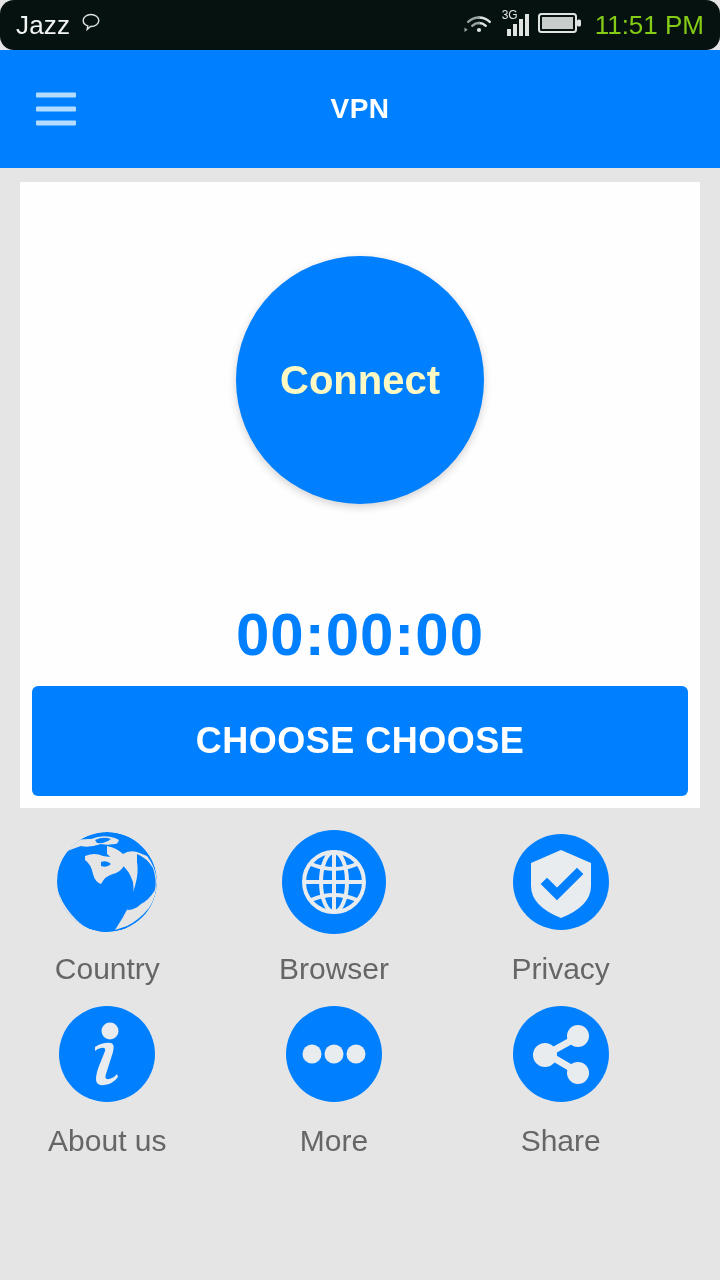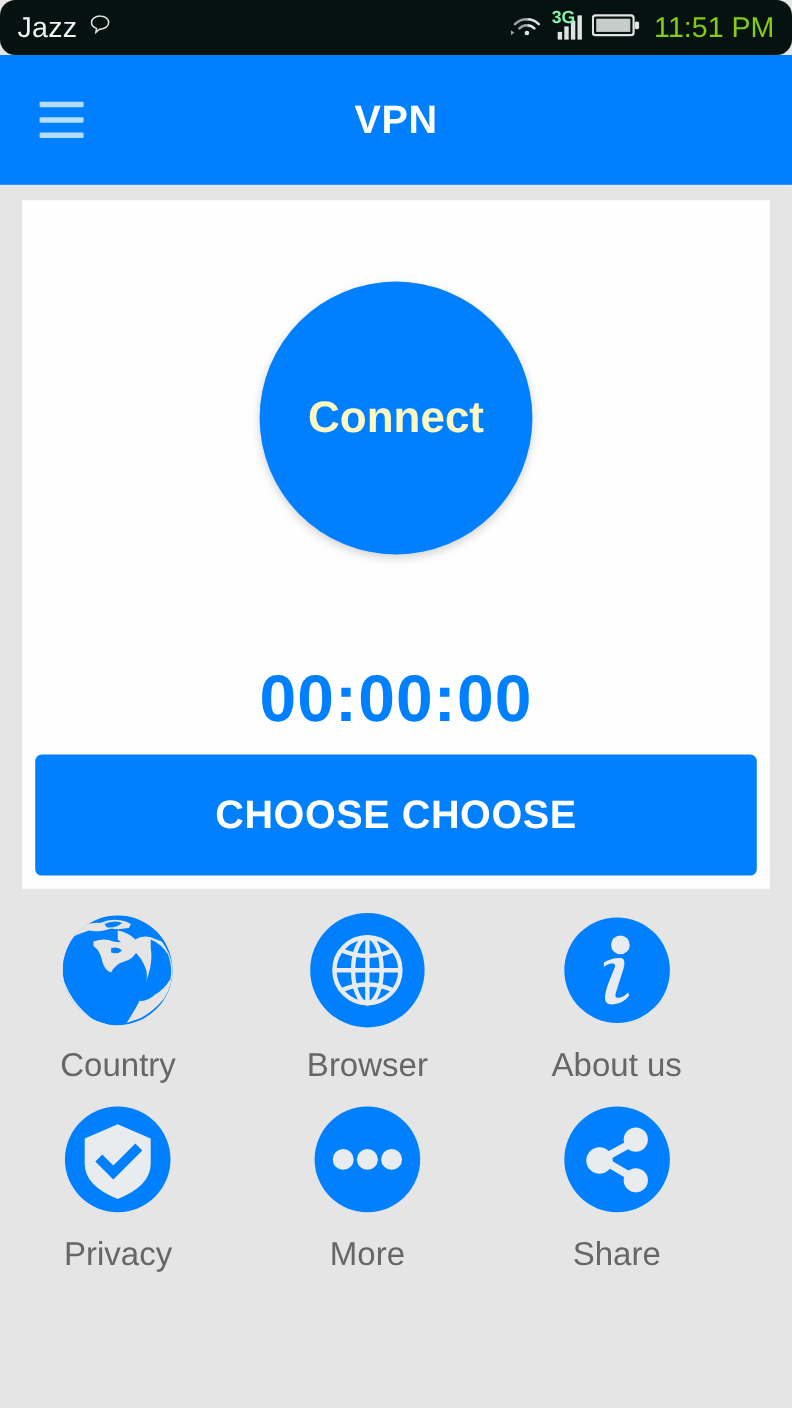--- a/index.html
+++ b/index.html
@@ -22,21 +22,21 @@
   }
   .sb-left{ display:flex; align-items:center; gap:10px; }
   .sb-carrier{ font-size:26px; letter-spacing:.2px; color:#f2f5f4; }
   .sb-msg{ display:inline-block; }
   .sb-spacer{ flex:1; }
   .sb-right{ display:flex; align-items:center; gap:9px; }
   .sb-time{ font-size:26px; color:#84cc16; margin-left:4px; }
   .net-wrap{ position:relative; display:flex; align-items:flex-end; }
   .net-3g{
     position:absolute; top:-5px; left:-3px;
-    font-size:16px; font-weight:bold; color:#86efac; line-height:1;
+    font-size:12px; font-weight:normal; color:#e5e5e5; line-height:1;
   }
   .bars{ display:flex; align-items:flex-end; gap:2px; height:22px; padding-left:2px;}
   .bars i{ display:block; width:4px; background:#dfe4e3; }
   .bars i:nth-child(1){ height:7px; }
   .bars i:nth-child(2){ height:12px; }
   .bars i:nth-child(3){ height:17px; }
   .bars i:nth-child(4){ height:22px; }
 
   
   .appbar{
@@ -47,21 +47,21 @@
   }
   .hamburger{
     position:absolute; left:36px; top:50%;
     transform:translateY(-50%);
     width:40px; display:flex; flex-direction:column; gap:9px;
     cursor:pointer;
   }
   .hamburger span{ display:block; height:5px; background:#b3dcff; border-radius:1px; }
   .appbar-title{
     width:100%; text-align:center;
-    color:#ffffff; font-size:36px; font-weight:bold; letter-spacing:.5px;
+    color:#ffffff; font-size:28px; font-weight:bold; letter-spacing:.5px;
   }
 
   
   .card{
     position:absolute; left:20px; top:182px;
     width:680px; height:626px;
     background:#fefefe;
   }
   .connect-wrap{
     position:absolute; left:0; right:0; top:74px;
@@ -212,36 +212,36 @@
           </g>
         </svg>
       </span>
       <span class="tile-label">Browser</span>
     </div>
 
     <div class="tile">
       <span class="tile-icon">
         <svg viewBox="0 0 112 112" width="112" height="112">
           <circle cx="56" cy="56" r="48" fill="#0080ff"></circle>
+          <path d="M56 24 L86 37 V60 Q86 80 56 92 Q26 80 26 60 V37 Z" fill="#e9ecef"></path>
+          <path d="M42 58 L52 68 L72 48" fill="none" stroke="#0080ff" stroke-width="9" stroke-linecap="square" stroke-linejoin="miter"></path>
+        </svg>
+      </span>
+      <span class="tile-label">Privacy</span>
+    </div>
+
+    <div class="tile">
+      <span class="tile-icon">
+        <svg viewBox="0 0 112 112" width="112" height="112">
+          <circle cx="56" cy="56" r="48" fill="#0080ff"></circle>
           <circle cx="59" cy="33" r="8.5" fill="#e9ecef"></circle>
           <path d="M44 49 Q52 44 60 45 Q64 46 62 54 L55 76 Q53 82 58 81 Q63 80 66 76 L67 79 Q62 86 53 87 Q45 88 45 81 Q45 76 48 68 L54 53 Q55 49 50 50 Q46 51 44 53 Z" fill="#e9ecef"></path>
         </svg>
       </span>
       <span class="tile-label">About us</span>
-    </div>
-
-    <div class="tile">
-      <span class="tile-icon">
-        <svg viewBox="0 0 112 112" width="112" height="112">
-          <circle cx="56" cy="56" r="48" fill="#0080ff"></circle>
-          <path d="M56 24 L86 37 V60 Q86 80 56 92 Q26 80 26 60 V37 Z" fill="#e9ecef"></path>
-          <path d="M42 58 L52 68 L72 48" fill="none" stroke="#0080ff" stroke-width="9" stroke-linecap="square" stroke-linejoin="miter"></path>
-        </svg>
-      </span>
-      <span class="tile-label">Privacy</span>
     </div>
 
     <div class="tile">
       <span class="tile-icon">
         <svg viewBox="0 0 112 112" width="112" height="112">
           <circle cx="56" cy="56" r="48" fill="#0080ff"></circle>
           <circle cx="34" cy="56" r="9.5" fill="#e9ecef"></circle>
           <circle cx="56" cy="56" r="9.5" fill="#e9ecef"></circle>
           <circle cx="78" cy="56" r="9.5" fill="#e9ecef"></circle>
         </svg>

